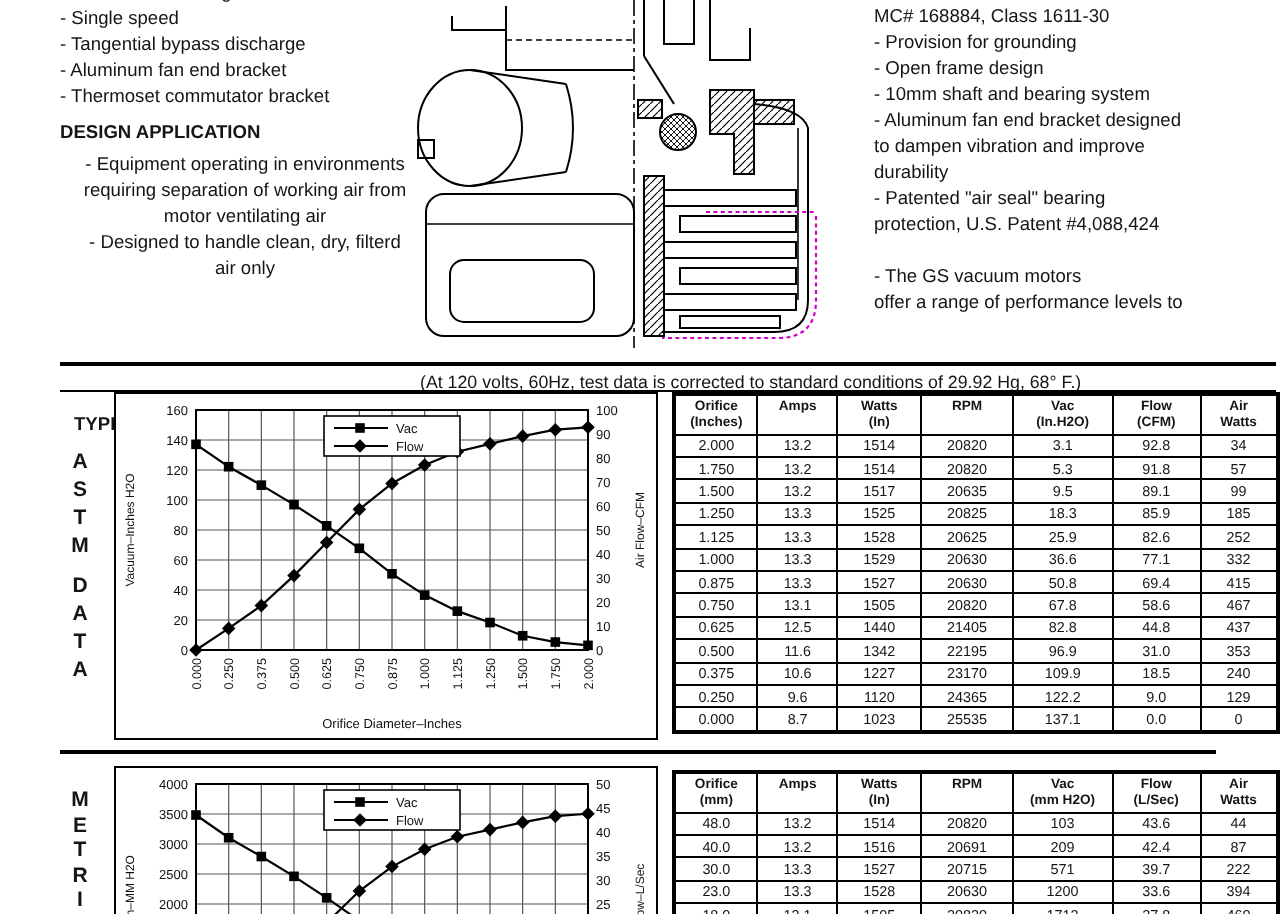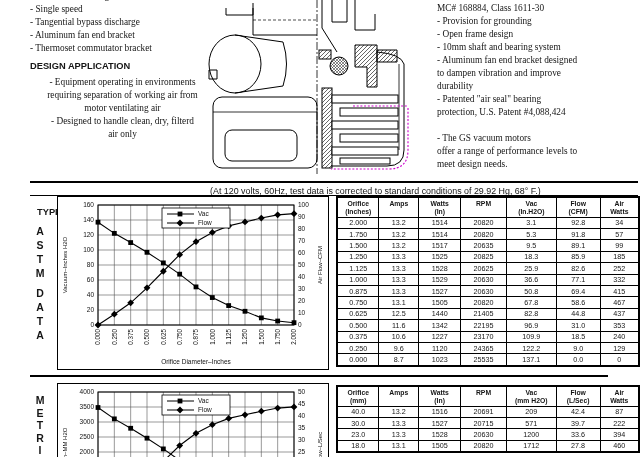--- a/index.html
+++ b/index.html
@@ -2,21 +2,21 @@
 <html><head>
 <meta charset="utf-8">
 <style>
   html,body{margin:0;padding:0;}
   body{
     width:640px;height:457px;position:relative;overflow:hidden;background:#ffffff;
     font-family:"Liberation Sans", sans-serif;color:#151515;
   }
   .abs{position:absolute;}
   .col-text{position:absolute;font-size:9.3px;line-height:13px;color:#151515;}
-  .col-text .tline{white-space:nowrap;font-family:Liberation Serif, serif;}
+  .col-text .tline{white-space:nowrap;}
   .col-text .tline.blank{min-height:13px;}
   .sec-head{font-weight:bold;}
   .hdr-rule{position:absolute;background:#000;}
   .perf-title{position:absolute;font-weight:bold;font-size:9.3px;white-space:nowrap;margin-top:22px;}
   .perf-cond{position:absolute;font-size:8.9px;white-space:nowrap;}
   .vletters{position:absolute;font-weight:bold;font-size:10.5px;line-height:14px;width:14px;text-align:center;}
   .vletters .ltr-gap{height:6px;}
   .chart-box{position:absolute;border:1px solid #000;background:#fff;overflow:hidden;}
   .tbl{position:absolute;}
   .tbl table{border-collapse:collapse;border:2px solid #000;table-layout:fixed;background:#fff;}
@@ -55,21 +55,20 @@
     <div class="tline">- Open frame design</div>
     <div class="tline">- 10mm shaft and  bearing system</div>
     <div class="tline">- Aluminum fan end bracket designed</div>
     <div class="tline">to dampen vibration and improve</div>
     <div class="tline">durability</div>
     <div class="tline">- Patented "air seal" bearing</div>
     <div class="tline">protection,  U.S. Patent #4,088,424</div>
     <div class="tline blank"></div>
     <div class="tline">- The GS vacuum motors</div>
     <div class="tline">offer a range of performance levels to</div>
-    <div class="tline">meet design needs.</div>
   </div>
 
 <svg class="abs" style="left:205px;top:0px;" width="225" height="176" viewBox="0 0 225 176">
   <defs>
     <pattern id="hatch" patternUnits="userSpaceOnUse" width="4" height="4">
       <path d="M0,4 L4,0" stroke="#000" stroke-width="0.6"></path>
     </pattern>
     <pattern id="xhatch" patternUnits="userSpaceOnUse" width="3" height="3">
       <path d="M0,3 L3,0 M0,0 L3,3" stroke="#000" stroke-width="0.45"></path>
     </pattern>
@@ -521,20 +520,29 @@
             <div>(L/Sec)</div>
           </th>
           <th>
             <div>Air</div>
             <div>Watts</div>
           </th>
         </tr>
       </thead>
       <tbody>
         <tr>
+          <td>48.0</td>
+          <td>13.2</td>
+          <td>1514</td>
+          <td>20820</td>
+          <td>103</td>
+          <td>43.6</td>
+          <td>44</td>
+        </tr>
+        <tr>
           <td>40.0</td>
           <td>13.2</td>
           <td>1516</td>
           <td>20691</td>
           <td>209</td>
           <td>42.4</td>
           <td>87</td>
         </tr>
         <tr>
           <td>30.0</td>

